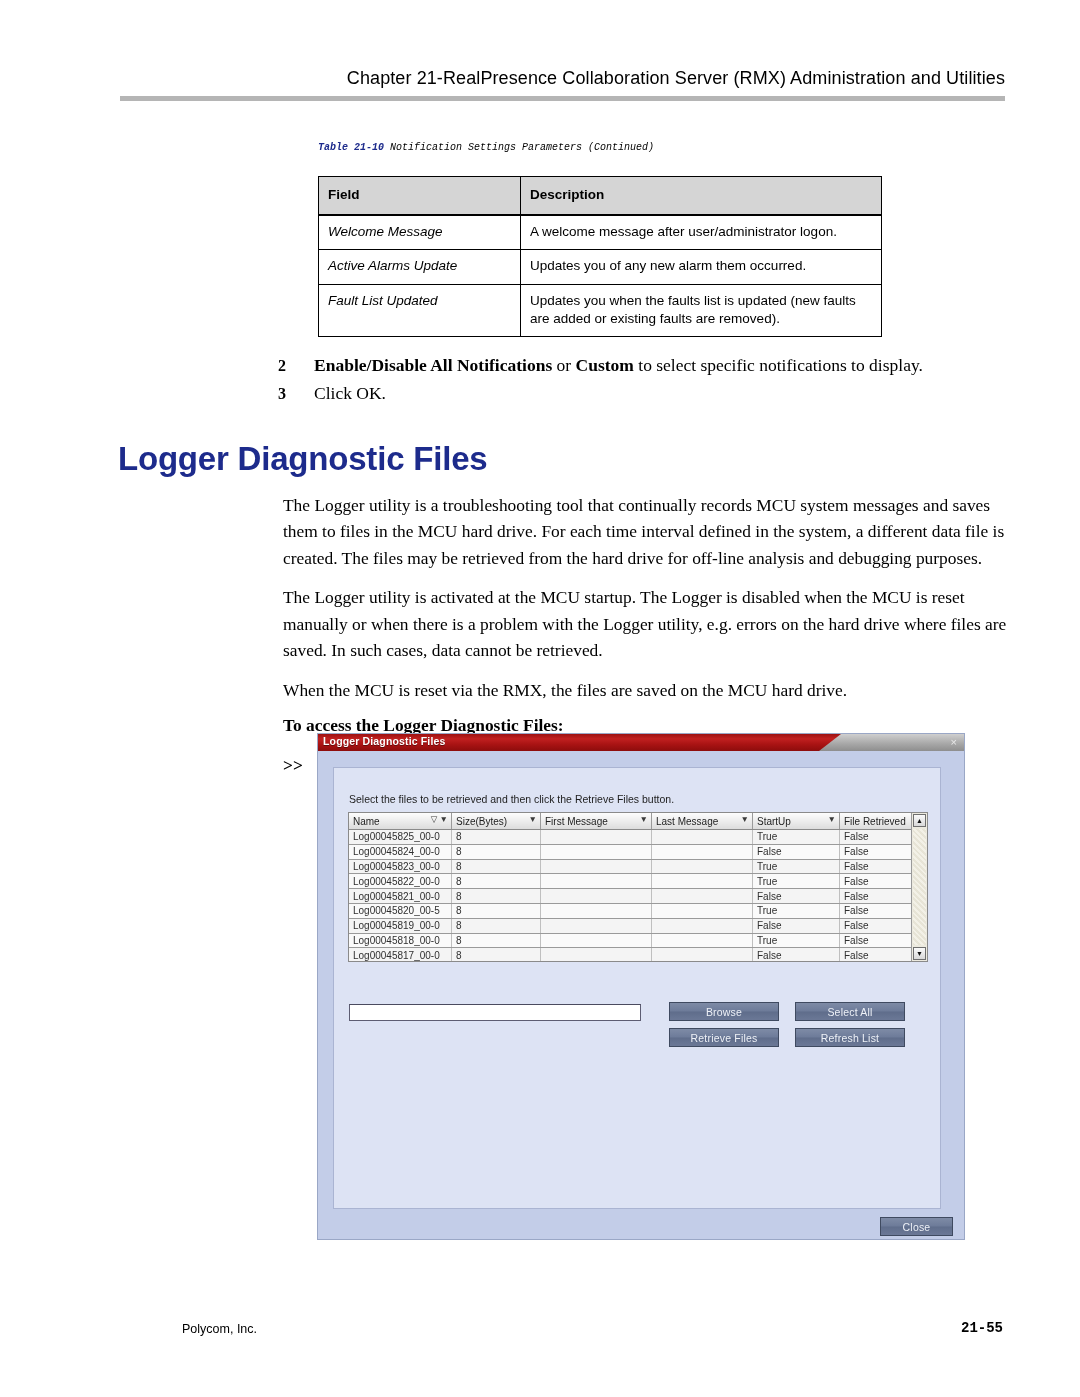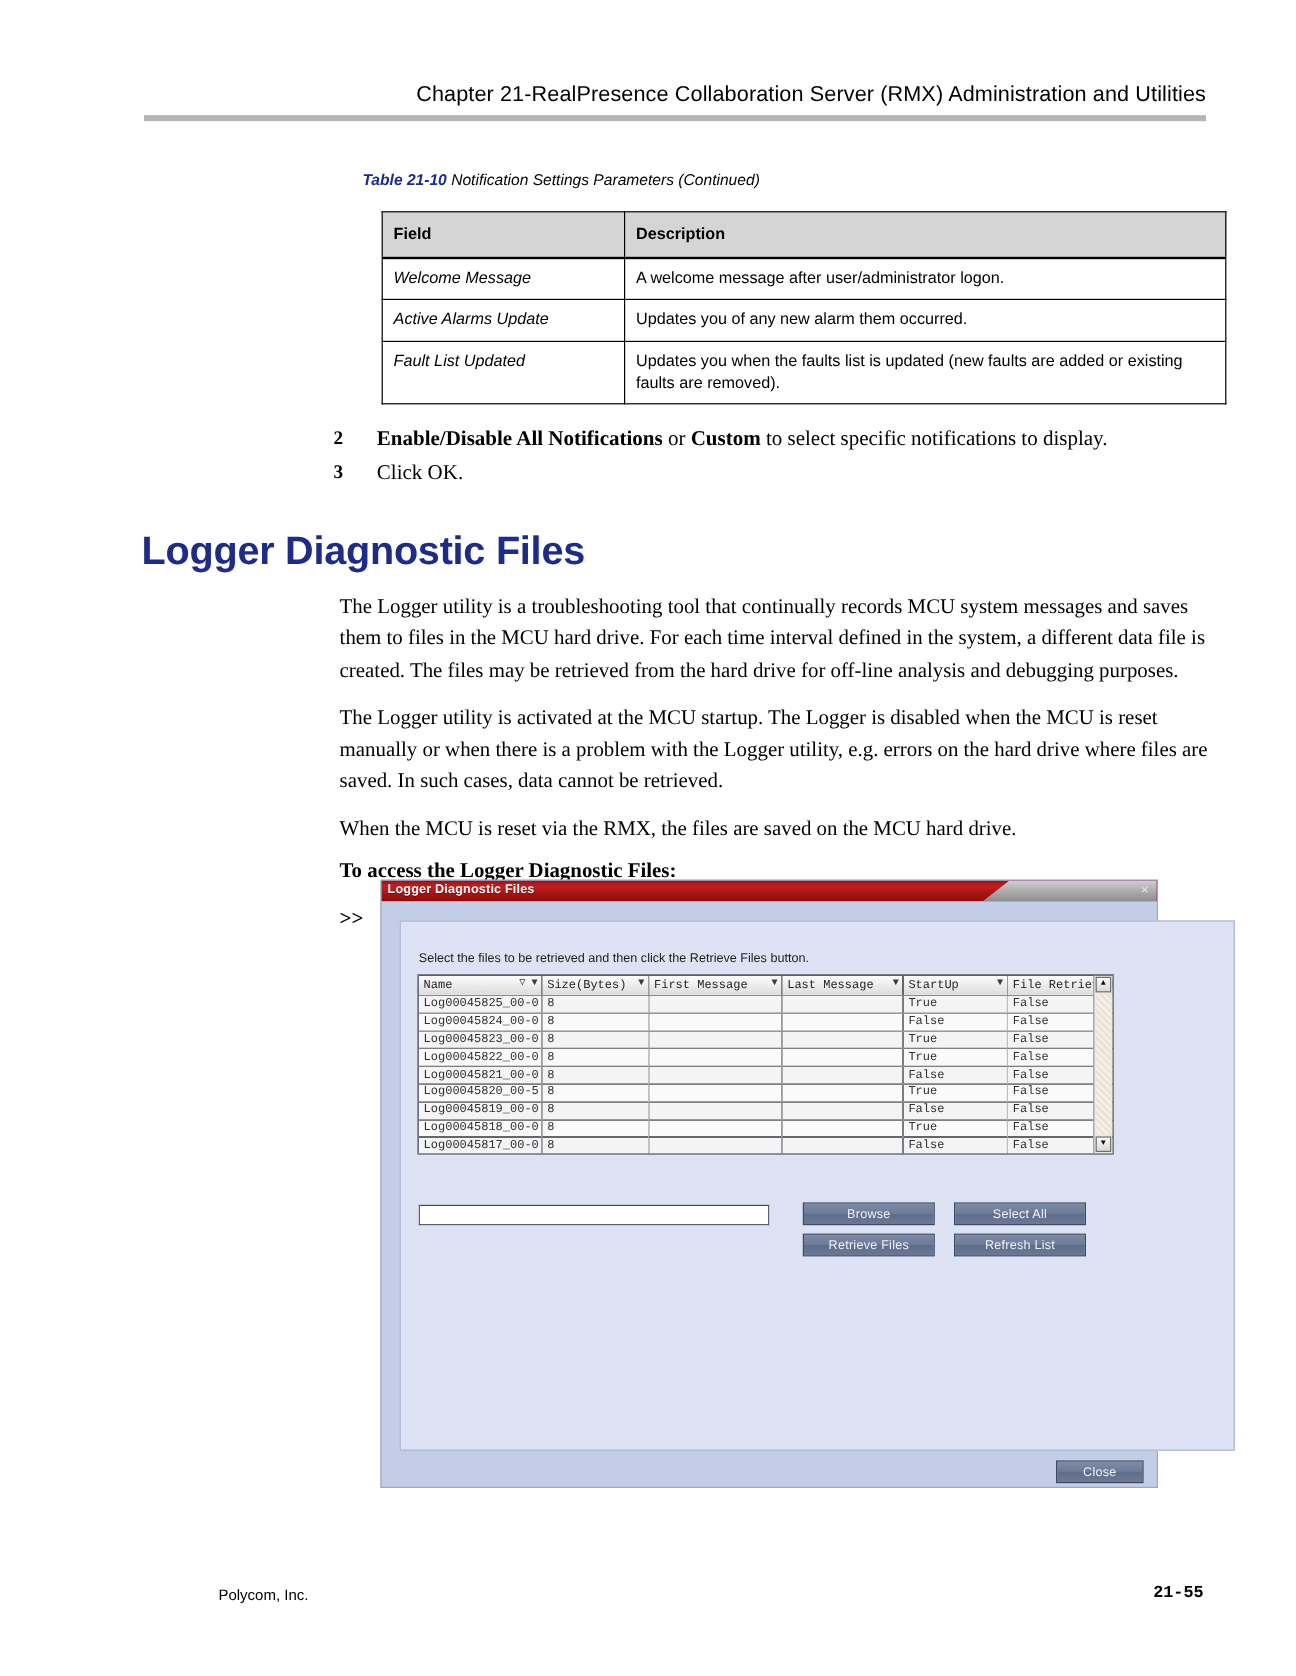--- a/index.html
+++ b/index.html
@@ -20,30 +20,30 @@
     font-family:"Liberation Sans", sans-serif;
     font-size:18px;color:#000;letter-spacing:0.1px;
   }
   .hdr-rule{
     position:absolute;left:120px;top:96px;width:885px;height:5px;
     background:#b5b5b5;
   }
 
   
   .tbl-caption{
-    position:absolute;left:302px;top:142px;
-    font-family:Liberation Sans, sans-serif;
-    font-size:13px;font-style:italic;color:#000;
+    position:absolute;left:318px;top:142px;
+    font-family:Liberation Mono, monospace;
+    font-size:10px;font-style:italic;color:#000;
     white-space:nowrap;
   }
   .tbl-caption .tnum{color:#1d2b8c;font-weight:bold;font-style:italic;}
 
   
   .ptable{
-    position:absolute;left:318px;top:176px;width:704px;
+    position:absolute;left:318px;top:176px;width:564px;
     border-collapse:collapse;
     font-family:"Liberation Sans", sans-serif;
     font-size:13.5px;
     table-layout:fixed;
   }
   .ptable td,.ptable th{
     border:1px solid #000;
     padding:7px 9px 8px 9px;
     vertical-align:top;
     line-height:1.35;
@@ -112,36 +112,35 @@
     color:#ffffff;font-size:10.5px;font-weight:bold;
     letter-spacing:0.15px;
     text-shadow:0 1px 0 rgba(0,0,0,.4);
   }
   .dlg-title .x{
     position:absolute;right:7px;top:1px;
     color:#e8e8e8;font-size:11px;line-height:14px;
   }
 
   .dlg-panel{
-    position:absolute;left:15px;top:33px;width:696px;height:442px;
+    position:absolute;left:15px;top:33px;width:608px;height:442px;
     background:#dde3f4;
     border:1px solid #aab4d2;
     box-sizing:border-box;
   }
   .dlg-instr{
     position:absolute;left:15px;top:25px;
     font-size:10.5px;color:#1d1d1d;white-space:nowrap;
   }
 
   
   .grid-wrap{
     position:absolute;left:14px;top:44px;width:580px;height:150px;
-    background:#0f172a;border:1px solid #8a8a8a;box-sizing:border-box;
+    background:#1d4ed8;border:1px solid #8a8a8a;box-sizing:border-box;
     overflow:hidden;
-    font-family:Liberation Mono, monospace;
   }
   table.grid{
     border-collapse:collapse;width:563px;table-layout:fixed;
     font-size:10px;color:#2b2b2b;
   }
   table.grid th{
     background:linear-gradient(to bottom,#fdfdfd 0%,#ebebeb 55%,#dcdcdc 100%);
     border-right:1px solid #9a9a9a;
     border-bottom:1px solid #8a8a8a;
     height:16px;padding:0 4px;

